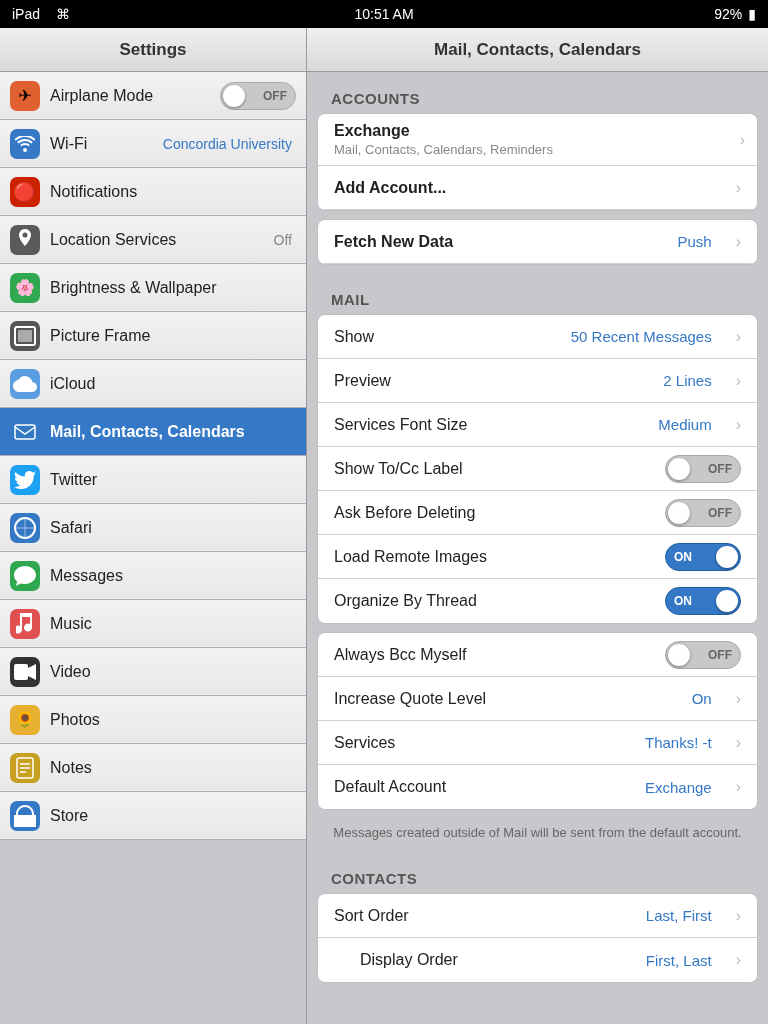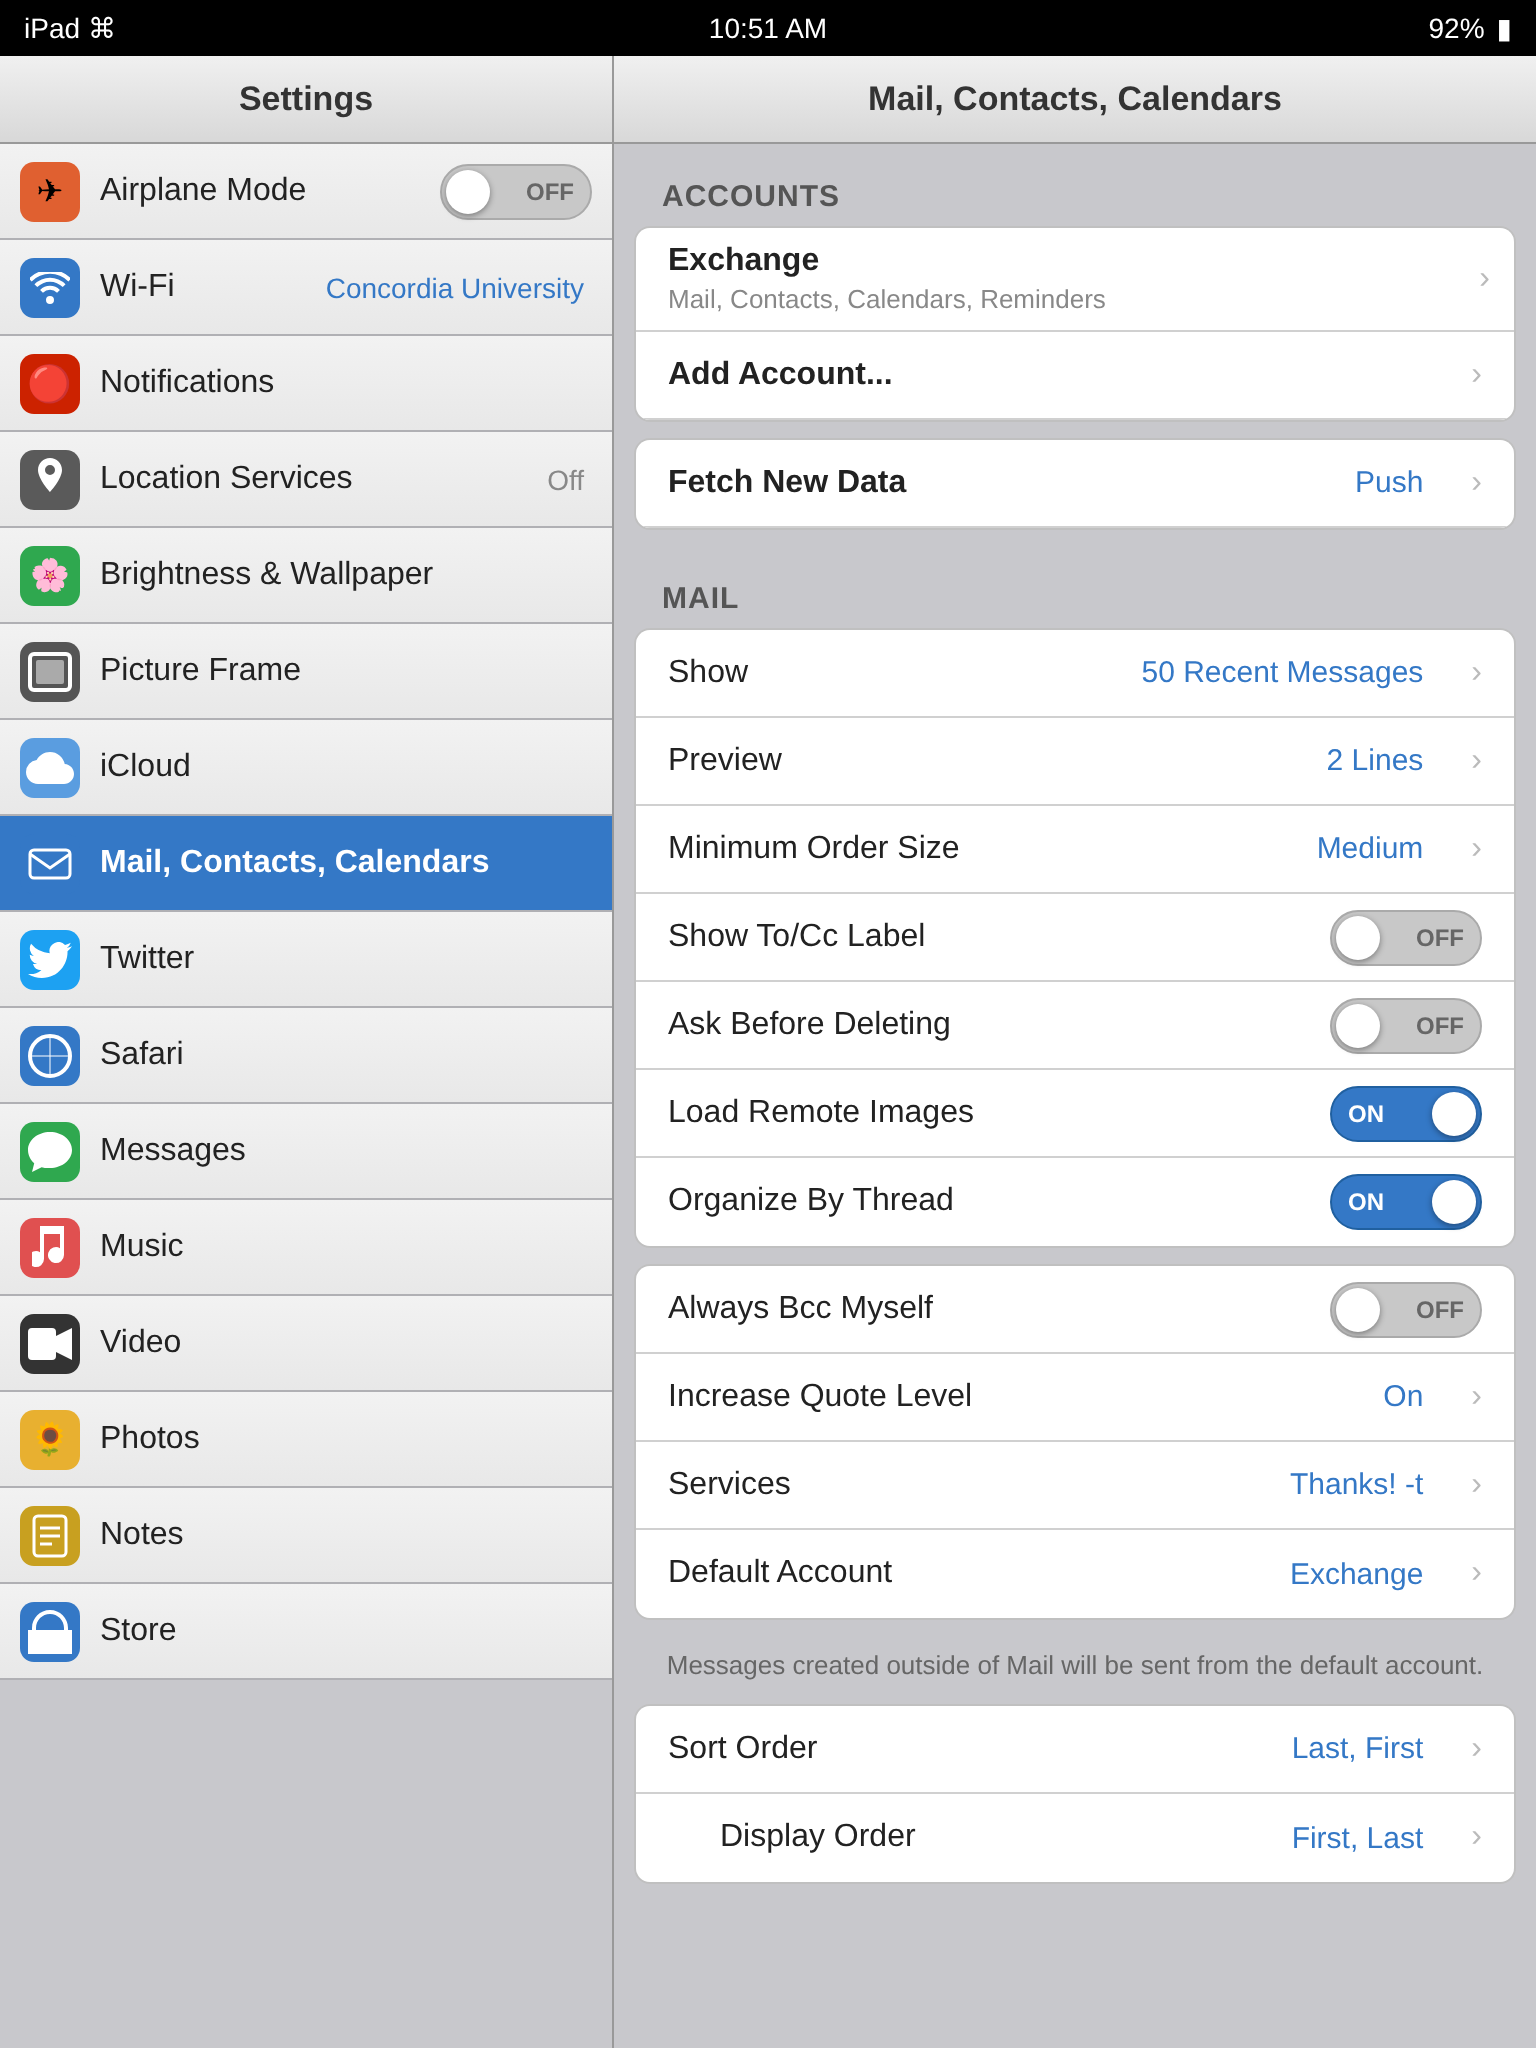--- a/index.html
+++ b/index.html
@@ -5,21 +5,21 @@
     * { margin: 0; padding: 0; box-sizing: border-box; }
     body { width: 768px; height: 1024px; font-family: -apple-system, 'Helvetica Neue', Arial, sans-serif; display: flex; flex-direction: column; background: #c8c8cc; overflow: hidden; }
 
     
     .status-bar {
       width: 100%; height: 28px; background: #000;
       display: flex; align-items: center; justify-content: space-between;
       padding: 0 12px; color: #fff; font-size: 14px; font-weight: 500;
       flex-shrink: 0;
     }
-    .status-left { display: flex; align-items: center; gap: 4px; }
+    .status-left { display: flex; align-items: center; gap: 16px; }
     .status-center { position: absolute; left: 50%; transform: translateX(-50%); }
     .status-right { display: flex; align-items: center; gap: 6px; }
 
     
     .header-bar {
       width: 100%; height: 44px; background: linear-gradient(to bottom, #f0f0f0, #d8d8d8);
       display: flex; align-items: center; border-bottom: 1px solid #999;
       flex-shrink: 0;
     }
     .header-left { width: 307px; display: flex; align-items: center; justify-content: center; border-right: 1px solid #999; height: 100%; }
@@ -296,21 +296,21 @@
         <span class="chevron">›</span>
       </div>
 
       <div class="table-cell">
         <span class="cell-label">Preview</span>
         <span class="cell-value">2 Lines</span>
         <span class="chevron">›</span>
       </div>
 
       <div class="table-cell">
-        <span class="cell-label">Minimum Order Size</span>
+        <span class="cell-label">Services Font Size</span>
         <span class="cell-value">Medium</span>
         <span class="chevron">›</span>
       </div>
 
       <div class="table-cell">
         <span class="cell-label">Show To/Cc Label</span>
         <div class="toggle-off">
           <span class="toggle-label-off">OFF</span>
         </div>
       </div>
@@ -360,20 +360,21 @@
 
       <div class="table-cell" style="border-bottom:none;">
         <span class="cell-label">Default Account</span>
         <span class="cell-value">Exchange</span>
         <span class="chevron">›</span>
       </div>
     </div>
 
     <div class="footnote">Messages created outside of Mail will be sent from the default account.</div>
 
+    <div class="section-header">Contacts</div>
     <div class="table-group">
 
       <div class="table-cell">
         <span class="cell-label">Sort Order</span>
         <span class="cell-value">Last, First</span>
         <span class="chevron">›</span>
       </div>
 
       <div class="table-cell" style="border-bottom:none;padding-left:42px;">
         <span class="cell-label">Display Order</span>

